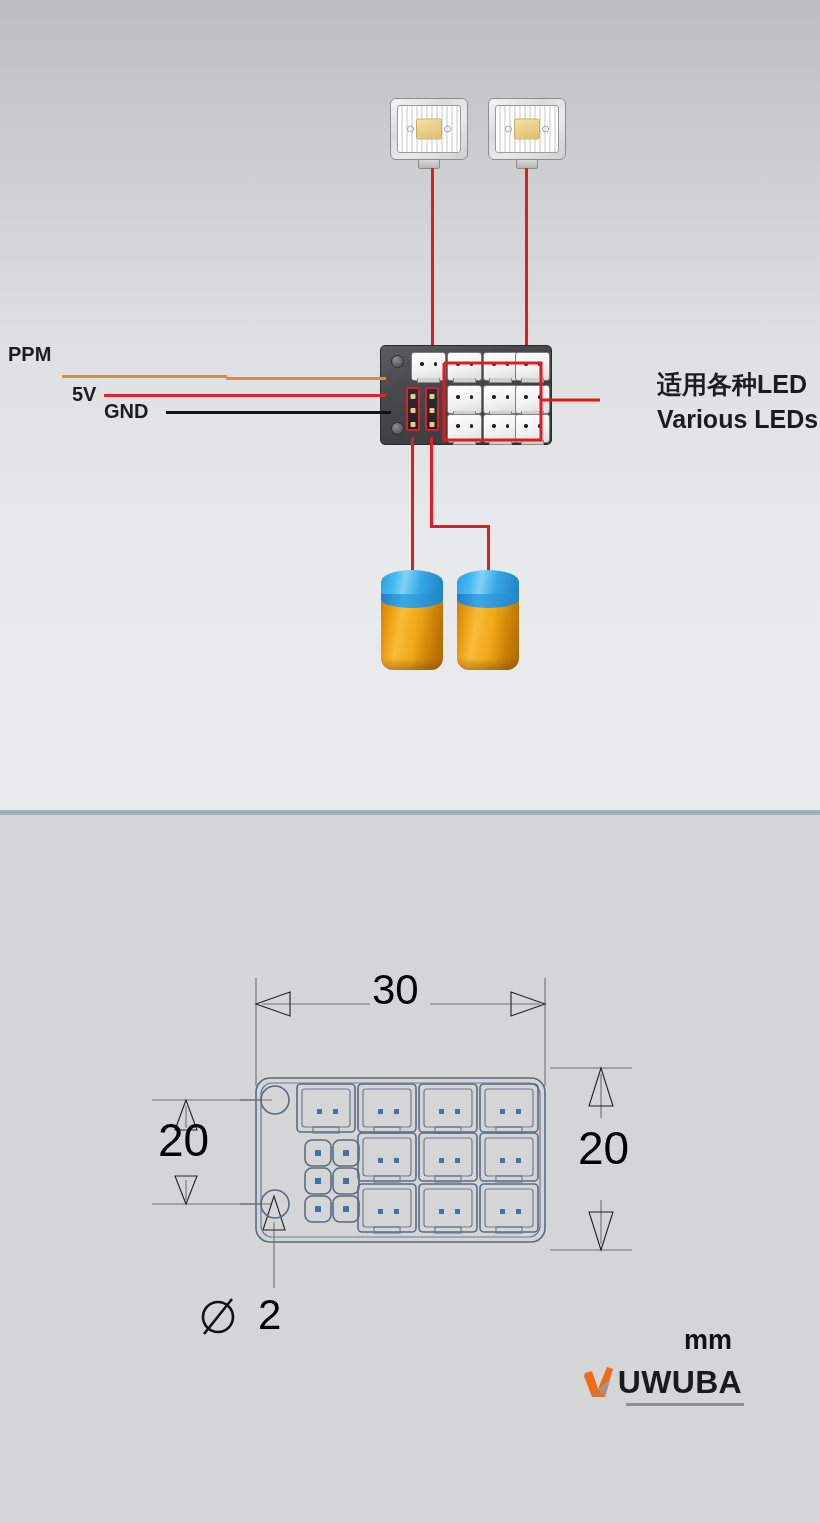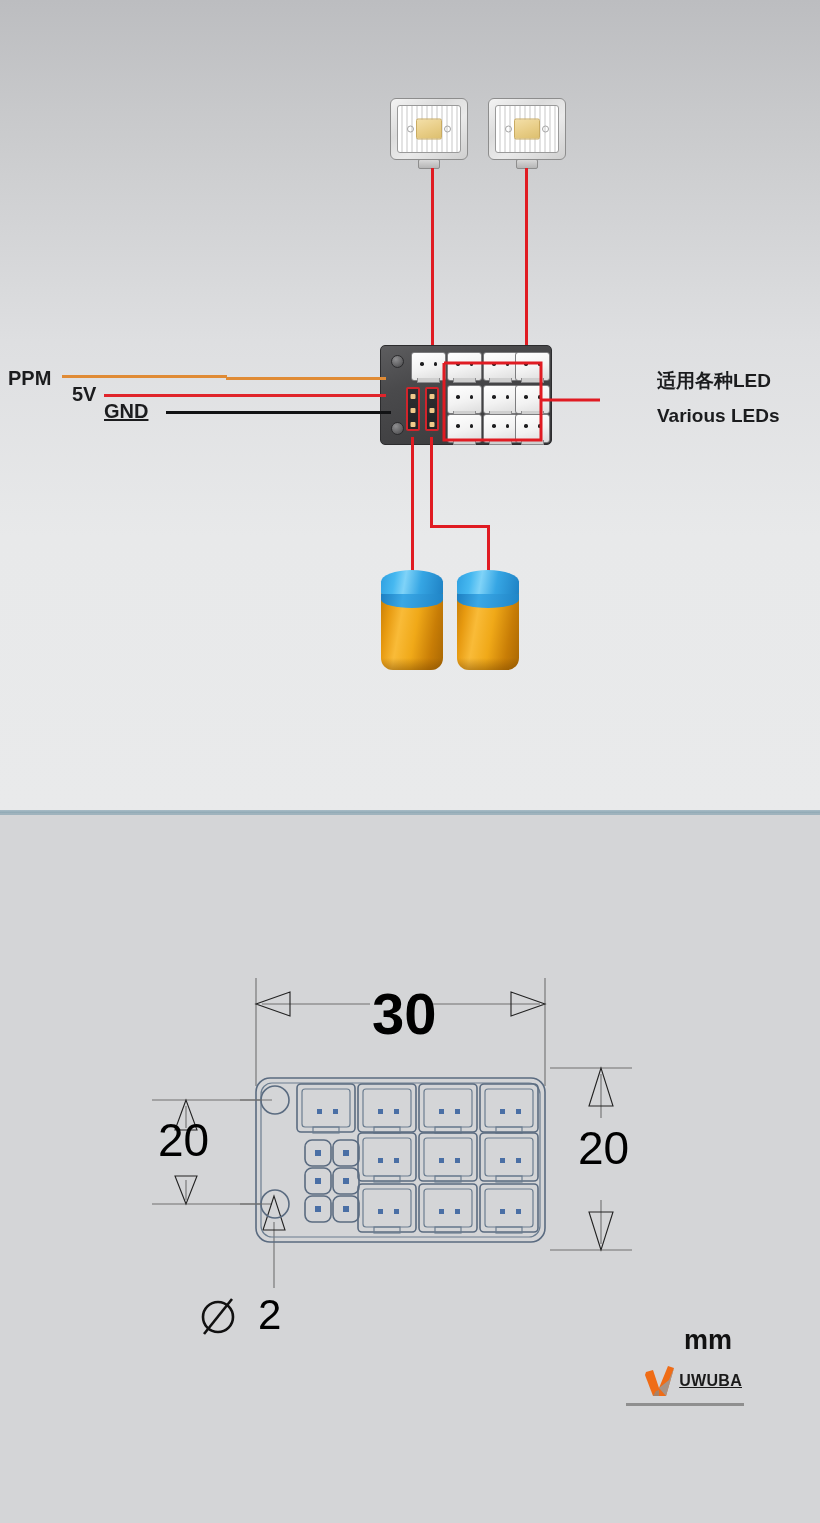--- a/index.html
+++ b/index.html
@@ -119,44 +119,43 @@
 
   .lead { position:absolute; height:3px; }
   .lead.ppm { background:#e08b35; }
   .lead.v5  { background:#e0242b; }
   .lead.gnd { background:#111214; }
 
   .lbl {
     position:absolute; font-weight:bold; color:#1b1c1e; white-space:nowrap;
   }
   .lbl-left { font-size:20px; }
-  .lbl-right { font-size:19px; }
+  .lbl-right { font-size:25px; }
 
   
   .panel-bot {
     position:absolute; left:0; top:818px; width:820px; height:705px;
     background:#d4d5d7;
   }
   .cad { position:absolute; left:0; top:0; width:820px; height:705px; }
   .dim-num {
     position:absolute; color:#000; font-weight:400; white-space:nowrap;
   }
   .unit-mm{
     position:absolute; right:88px; top:507px;
     font-size:27px; font-weight:bold; color:#111;
   }
   .logo{
     position:absolute; right:78px; top:548px;
     display:flex; align-items:center; gap:1px;
   }
   .logo-mark{ position:relative; width:34px; height:30px; }
   .logo-txt{
-    font-size:16px; font-weight:bold; color:#1a1a1a; letter-spacing:.3px;
+    font-size:32px; font-weight:bold; color:#1a1a1a; letter-spacing:.3px;
     line-height:1;
-    text-decoration:underline;
   }
 </style>
 </head>
 <body>
 
 <div id="page">
 
   <div class="panel-top">
 
     <div class="floodlamp" style="left:390px;top:98px;">
@@ -262,23 +261,23 @@
       <div class="cy-barrel"></div>
       <div class="cy-cap"></div>
       <div class="cy-capshade"></div>
     </div>
 
     <div class="lead ppm" style="left:62px;top:375px;width:165px;"></div>
     <div class="lead ppm" style="left:226px;top:377px;width:160px;"></div>
     <div class="lead v5" style="left:104px;top:394px;width:282px;"></div>
     <div class="lead gnd" style="left:166px;top:411px;width:225px;"></div>
 
-    <div class="lbl lbl-left" style="left:8px;top:367px;">PPM</div>
+    <div class="lbl lbl-left" style="left:8px;top:343px;">PPM</div>
     <div class="lbl lbl-left" style="left:72px;top:383px;">5V</div>
-    <div class="lbl lbl-left" style="left:104px;top:400px;text-decoration:underline;">GND</div>
+    <div class="lbl lbl-left" style="left:104px;top:400px;">GND</div>
 
     <div class="lbl lbl-right" style="left:657px;top:368px;">适用各种LED</div>
     <div class="lbl lbl-right" style="left:657px;top:405px;">Various LEDs</div>
   </div>
 
   <div class="panel-bot">
 
     <svg class="cad" viewBox="0 0 820 705">
       <defs>
         <style>
@@ -423,21 +422,21 @@
         <g>
             <rect class="tl2" x="333" y="378" width="26" height="26" rx="7"></rect>
             <rect fill="#4a6fa5" x="343" y="388" width="6" height="6"></rect>
           </g>
       </g>
 
       <line class="dl" x1="240" y1="282" x2="262" y2="282"></line>
       <line class="dl" x1="240" y1="386" x2="262" y2="386"></line>
     </svg>
 
-    <div class="dim-num" style="left:372px;top:162px;font-size:58px;font-weight:bold;">30</div>
+    <div class="dim-num" style="left:372px;top:148px;font-size:42px;">30</div>
     <div class="dim-num" style="left:578px;top:303px;font-size:46px;">20</div>
     <div class="dim-num" style="left:158px;top:295px;font-size:46px;">20</div>
 
     <div style="position:absolute;left:198px;top:473px;display:flex;align-items:center;gap:20px;">
       <svg width="40" height="46" viewBox="0 0 40 46">
         <ellipse cx="20" cy="25" rx="15" ry="15" fill="none" stroke="#111" stroke-width="2.6"></ellipse>
         <line x1="6" y1="42" x2="34" y2="7" stroke="#111" stroke-width="2.6"></line>
       </svg>
       <span style="font-size:42px;color:#000;">2</span>
     </div>

